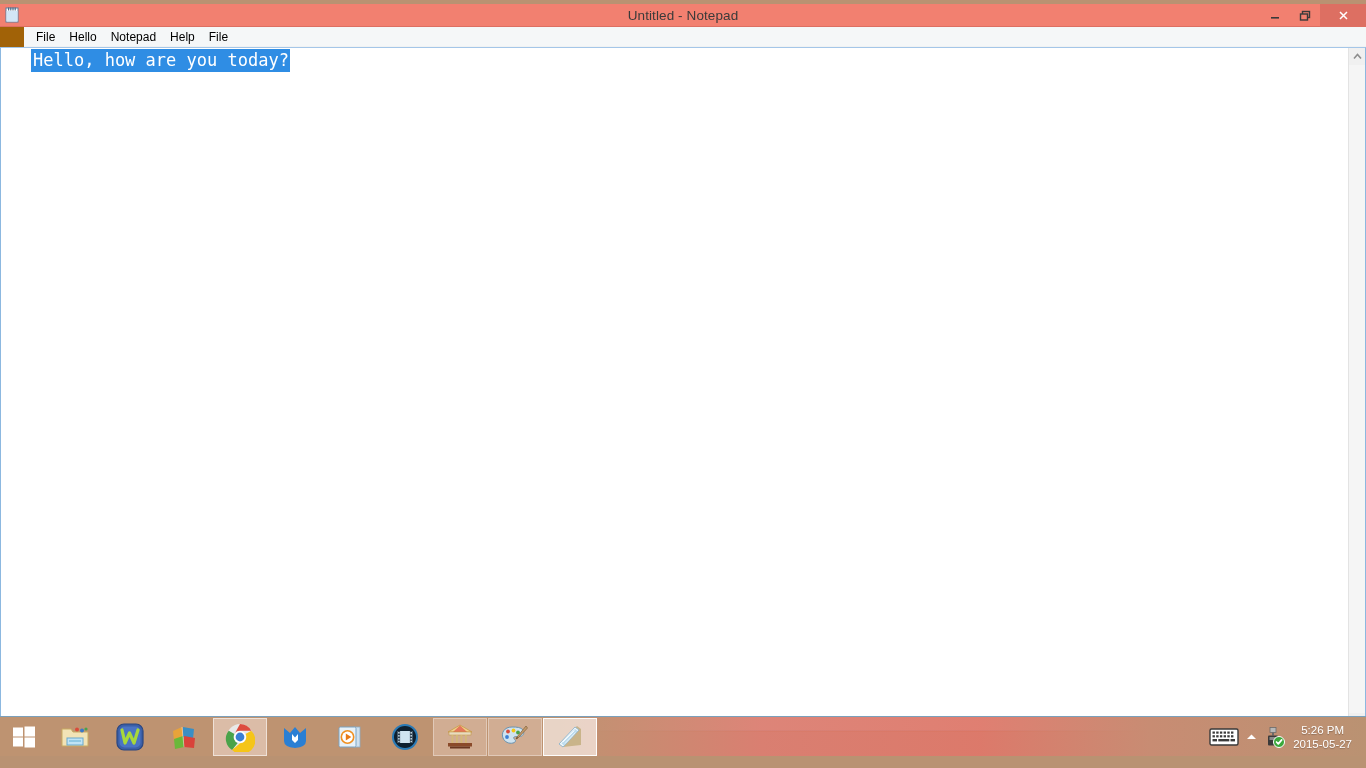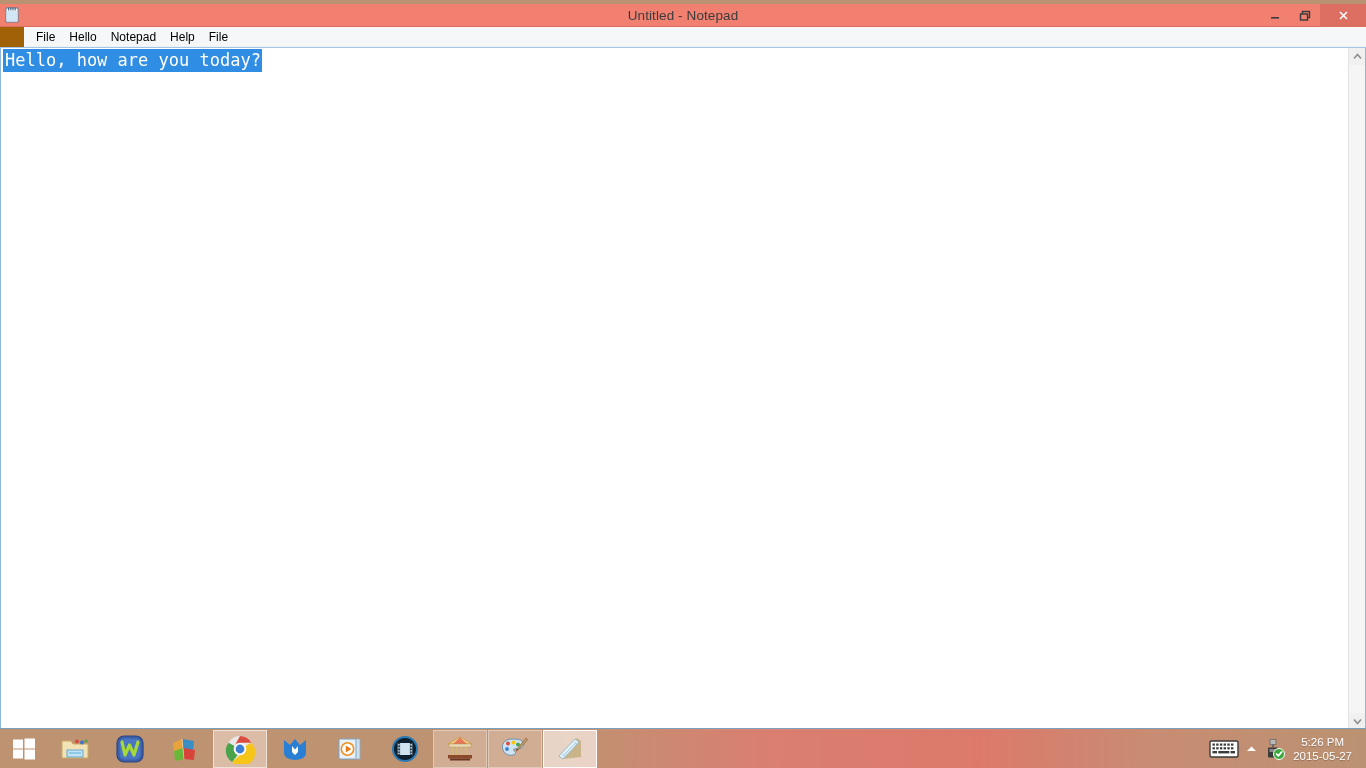--- a/index.html
+++ b/index.html
@@ -100,20 +100,21 @@
 
   
   #editor-area {
     position: relative;
     height: 684px;
     background: #ffffff;
     border: 1px solid #8cb8e0;
     border-top: 1px solid #a4c6e8;
     box-sizing: border-box;
     display: flex;
+    padding-left: 28px;
   }
 
   #text-canvas {
     flex: 1;
     position: relative;
     padding: 2px 0 0 2px;
     overflow: hidden;
   }
 
   #editor-line {
@@ -147,21 +148,21 @@
     background: #f0f0f0;
     color: #8d8d8d;
     font-size: 8px;
   }
   #scroll-track { flex: 1; background: #f5f5f5; }
 
   
   #taskbar {
     position: absolute;
     left: 0;
-    bottom: 0;
+    bottom: 12px;
     width: 1366px;
     height: 40px;
     border-top: 1px solid #7ba0bb;
     box-sizing: border-box;
     background:
       linear-gradient(to right,
         rgba(190,147,113,1) 0px,
         rgba(190,147,113,1) 560px,
         rgba(219,126,113,0.95) 760px,
         rgba(222,120,106,0.95) 980px,

